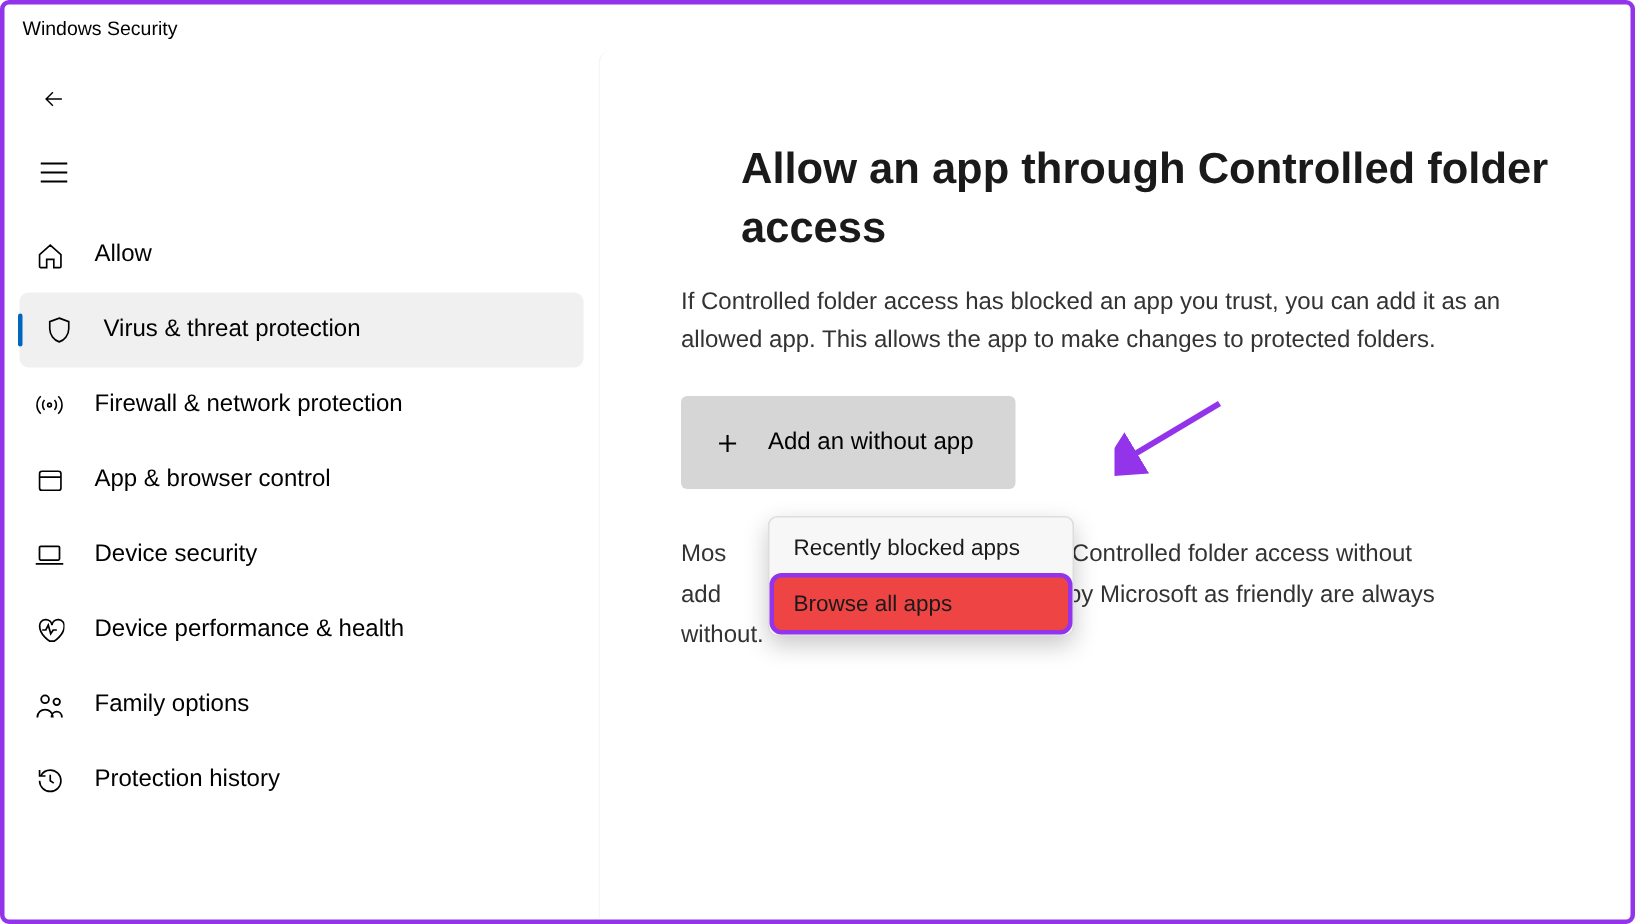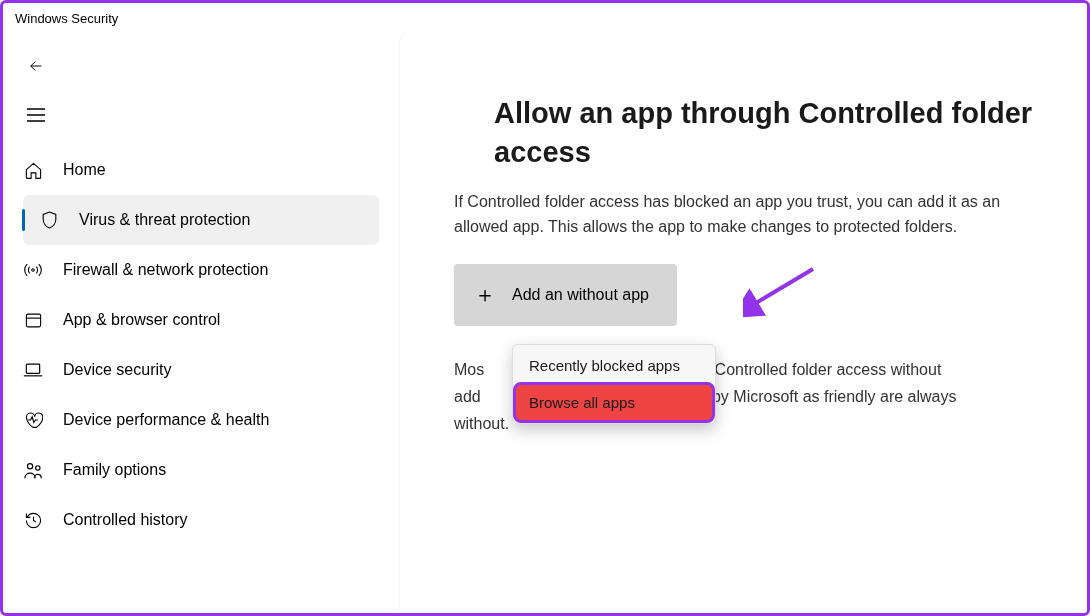--- a/index.html
+++ b/index.html
@@ -46,21 +46,21 @@
       display: flex;
       align-items: center;
       padding: 0 18px;
       height: 50px;
       cursor: pointer;
       position: relative;
     }
     .nav-item.selected {
       background: #f0f0f0;
       border-radius: 6px;
-      margin: 0 20px;
+      margin: 0 10px;
       padding: 15px 14px;
     }
     .nav-item.selected::before {
       content: '';
       position: absolute;
       left: -1px;
       top: 14px;
       bottom: 14px;
       width: 3px;
       background: #0067c0;
@@ -183,21 +183,21 @@
       </div>
     </div>
 
     <div class="nav">
       <div class="nav-item">
         <span class="nav-icon">
           <svg width="19" height="19" viewBox="0 0 24 24" fill="none" stroke="#000" stroke-width="1.4">
               <path d="M3 11l9-8 9 8v10a1 1 0 01-1 1h-5v-7h-6v7H4a1 1 0 01-1-1V11z"></path>
             </svg>
         </span>
-        <span class="nav-label">Home</span>
+        <span class="nav-label">Allow</span>
       </div>
 
       <div class="nav-item selected">
         <span class="nav-icon">
           <svg width="19" height="20" viewBox="0 0 24 24" fill="none" stroke="#000" stroke-width="1.4">
               <path d="M12 2l8 3v6c0 5-3.5 9.5-8 11-4.5-1.5-8-6-8-11V5l8-3z"></path>
             </svg>
         </span>
         <span class="nav-label">Virus &amp; threat protection</span>
       </div>
@@ -254,21 +254,21 @@
         <span class="nav-label">Family options</span>
       </div>
 
       <div class="nav-item">
         <span class="nav-icon">
           <svg width="19" height="19" viewBox="0 0 24 24" fill="none" stroke="#000" stroke-width="1.4">
               <path d="M3 12a9 9 0 109-9 9 9 0 00-8 5M3 3v5h5"></path>
               <path d="M12 7v5l3 2"></path>
             </svg>
         </span>
-        <span class="nav-label">Controlled history</span>
+        <span class="nav-label">Protection history</span>
       </div>
     </div>
   </div>
 
   <div class="main">
     <h1 class="page-title">Allow an app through Controlled folder access</h1>
     <p class="page-desc">If Controlled folder access has blocked an app you trust, you can add it as an allowed app. This allows the app to make changes to protected folders.</p>
 
     <button class="add-button">
       <span class="plus-icon">＋</span>

